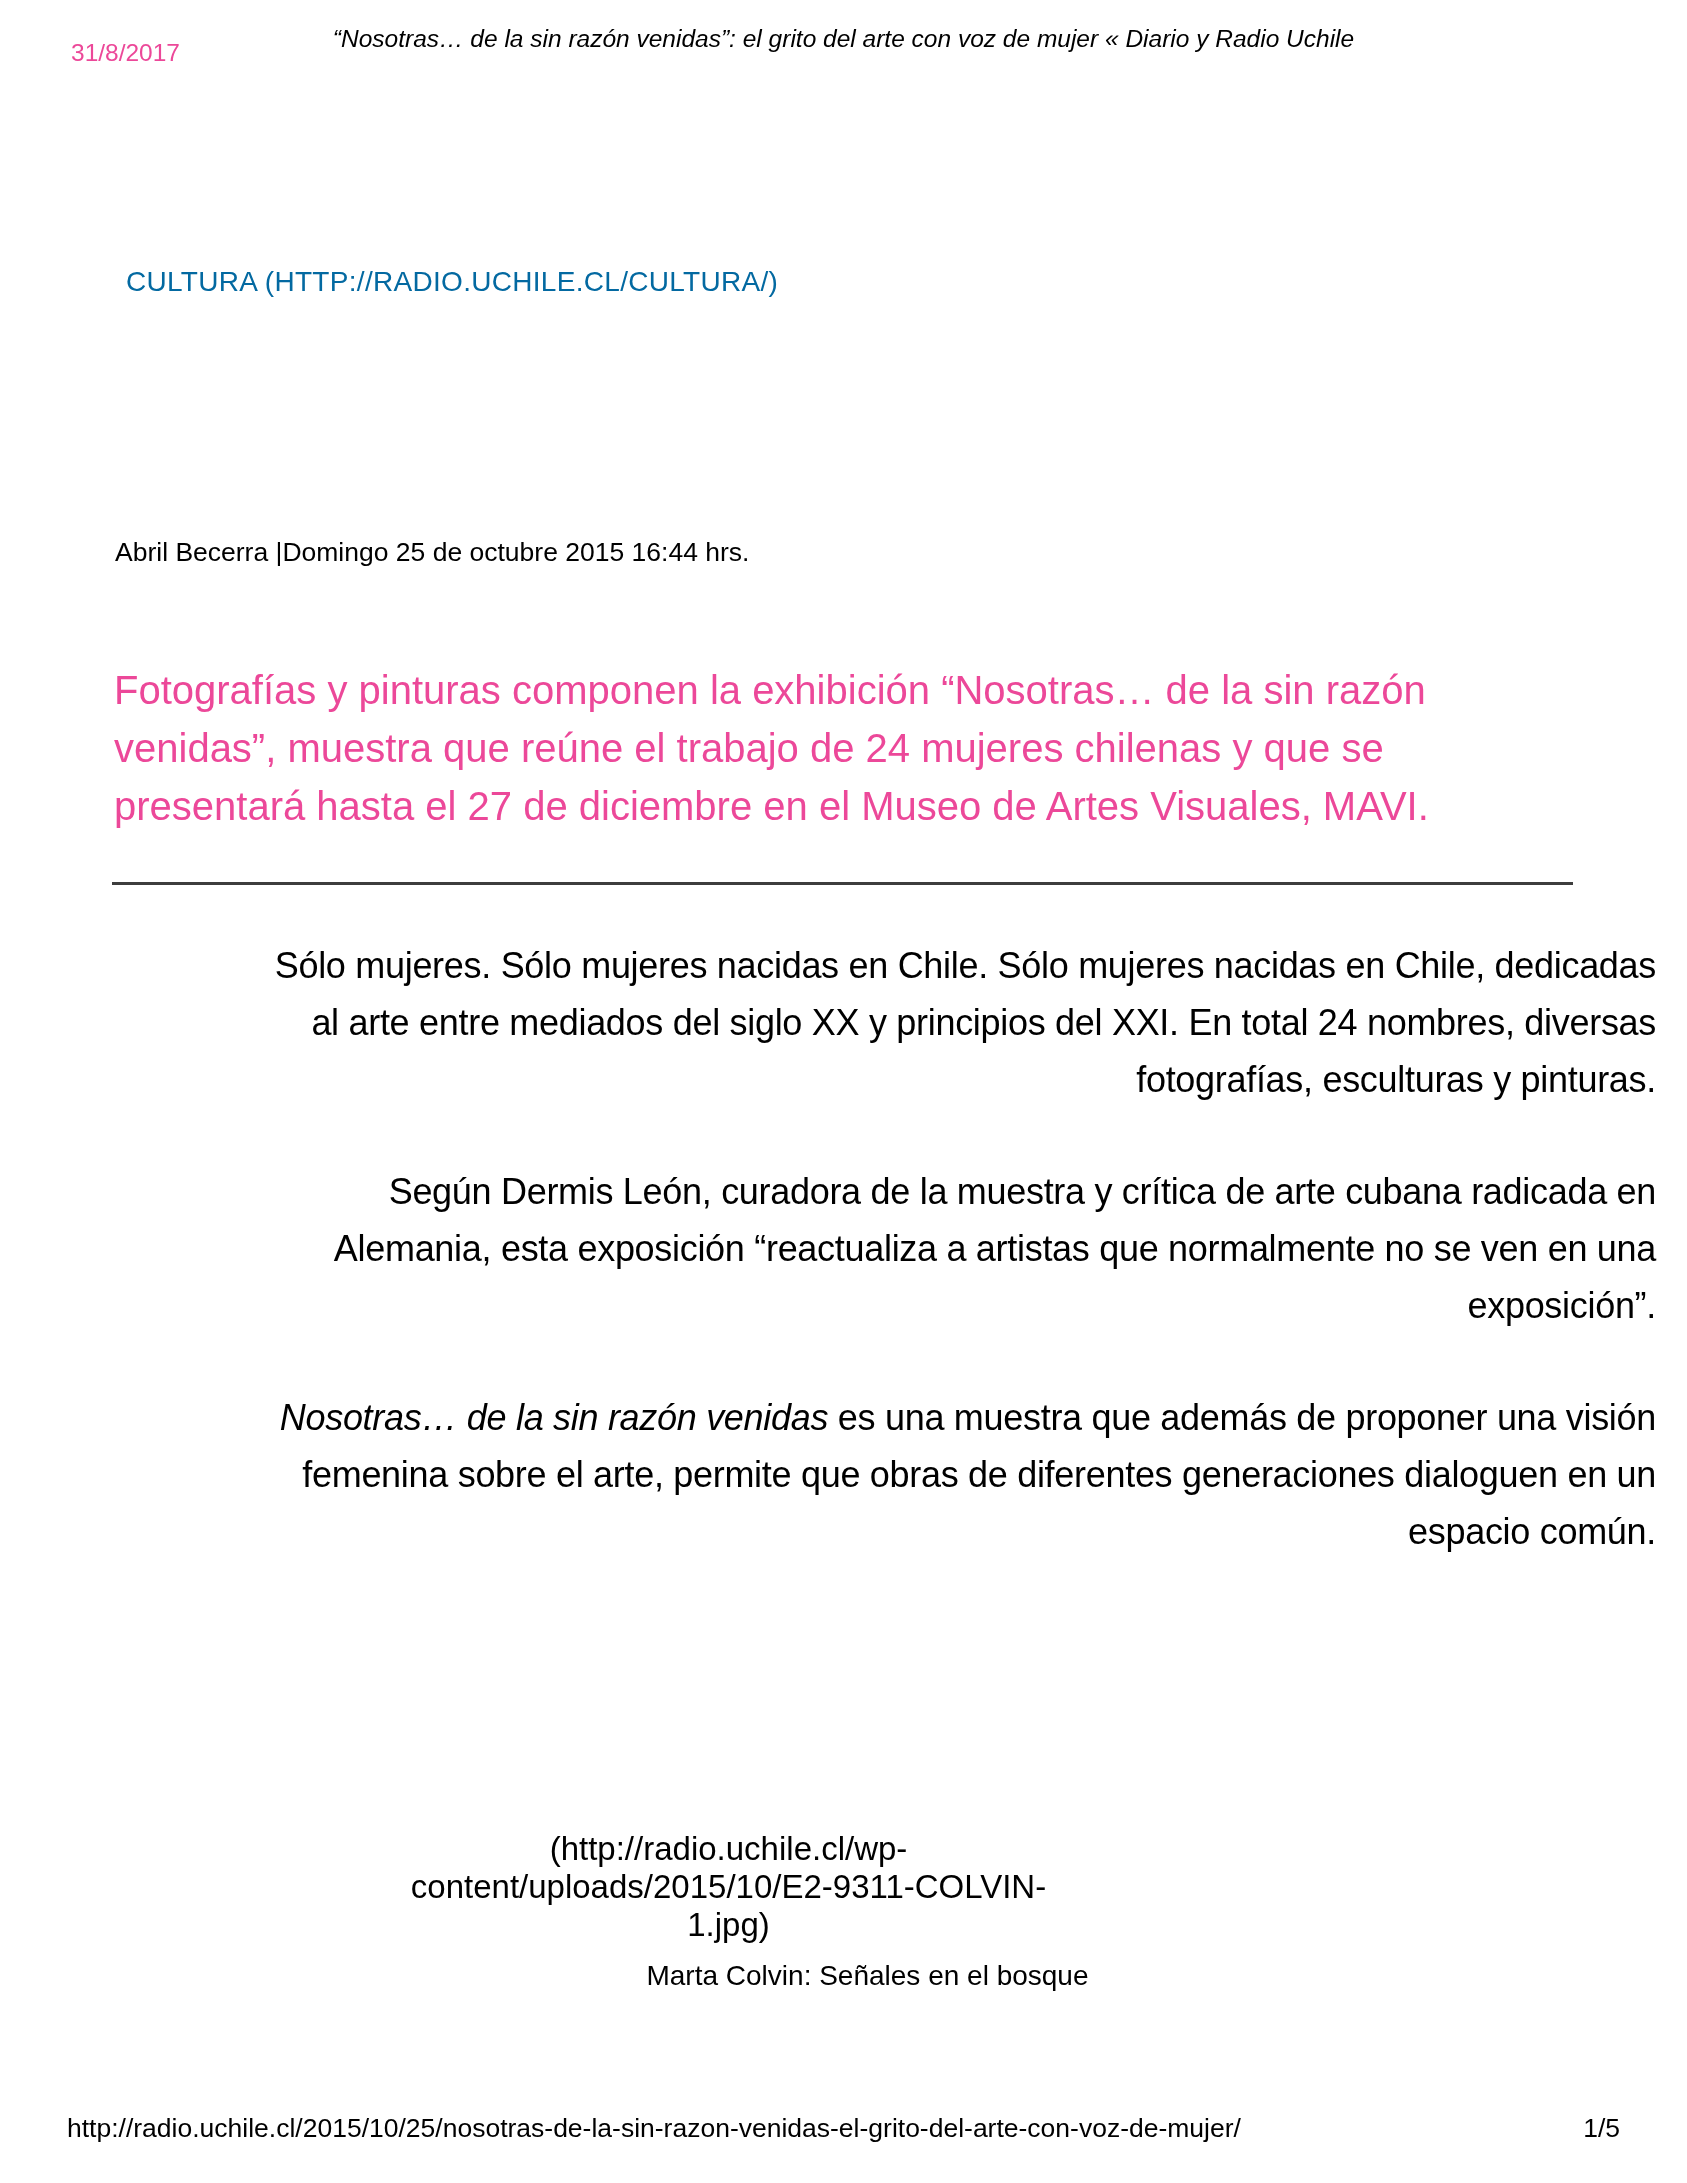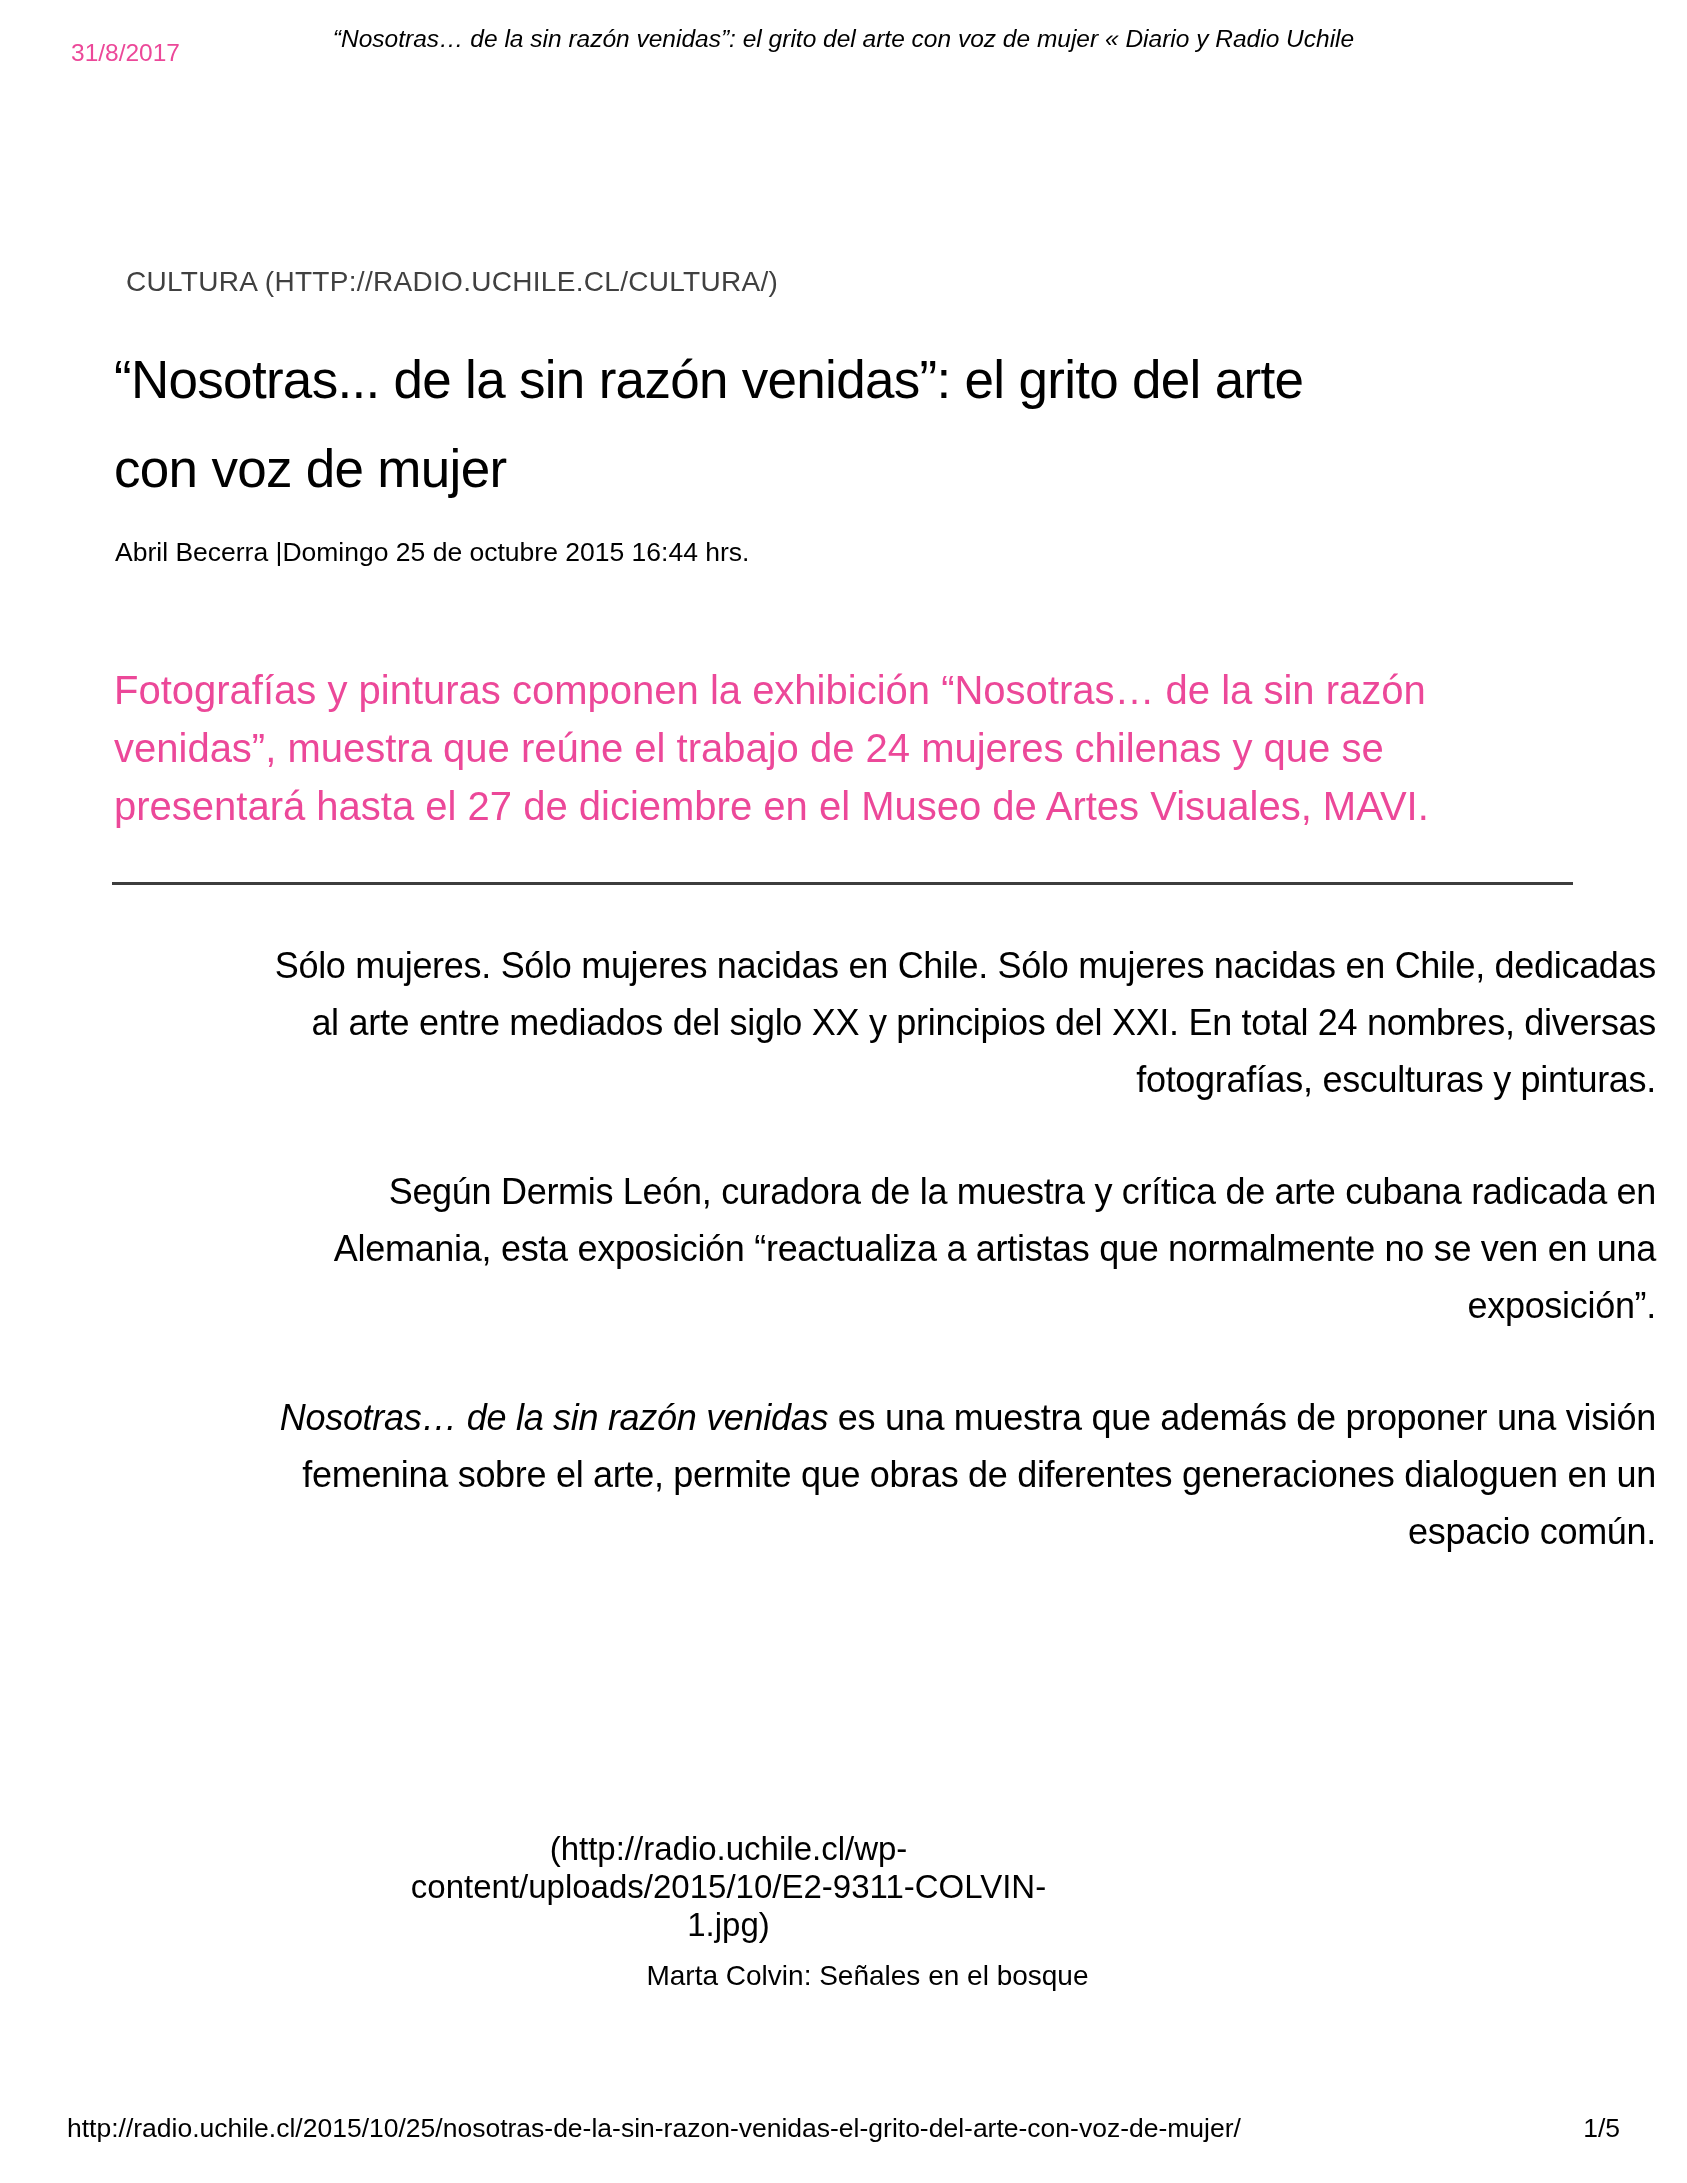--- a/index.html
+++ b/index.html
@@ -27,21 +27,21 @@
     font-size: 24.5px; line-height: 29px;
     color: #000;
     font-style: italic;
   }
 
   .category {
     position: absolute;
     top: 265px; left: 126px;
     font-size: 28px; line-height: 34px;
     letter-spacing: 0.3px;
-    color: #404040;
+    color: #0369a1;
     text-decoration: none;
   }
 
   .title {
     position: absolute;
     top: 335px; left: 114px; width: 1522px;
     margin: 0;
     font-size: 53px; line-height: 89px;
     font-weight: 400;
     letter-spacing: -0.7px;
@@ -117,22 +117,20 @@
 <body>
 
 <div class="page">
 
   <div class="hdr-date">31/8/2017</div>
 
   <div class="hdr-title">“Nosotras… de la sin razón venidas”: el grito del arte con voz de mujer   « Diario y Radio Uchile</div>
 
   <a class="category" href="#">CULTURA (HTTP://RADIO.UCHILE.CL/CULTURA/)</a>
 
-  <h1 class="title pre">“Nosotras... de la sin razón venidas”: el grito del arte
-con voz de mujer</h1>
 
   <div class="byline">Abril Becerra |Domingo 25 de octubre 2015 16:44 hrs.</div>
 
   <div class="lead pre">Fotografías y pinturas componen la exhibición “Nosotras… de la sin razón
 venidas”, muestra que reúne el trabajo de 24 mujeres chilenas y que se
 presentará hasta el 27 de diciembre en el Museo de Artes Visuales, MAVI.</div>
 
   <hr class="rule">
 
   <div class="bodytext">

